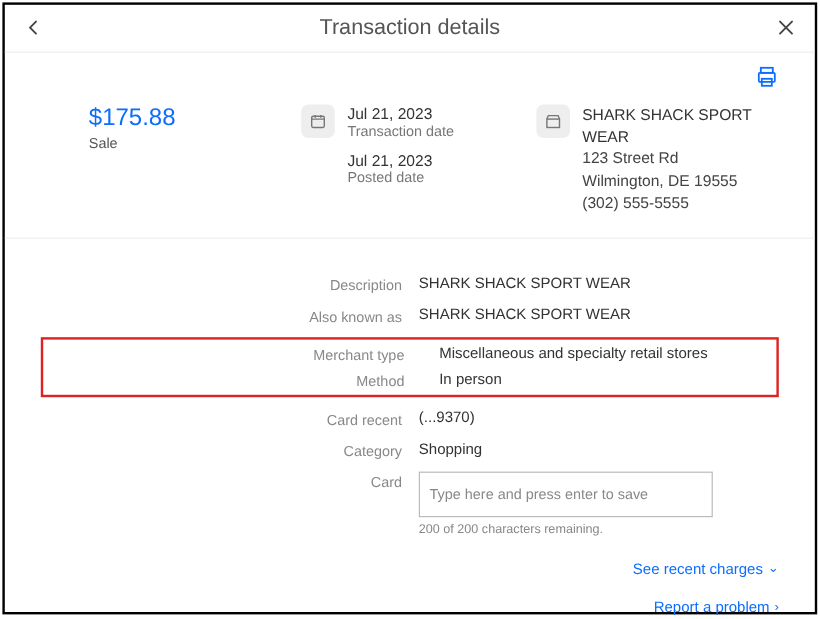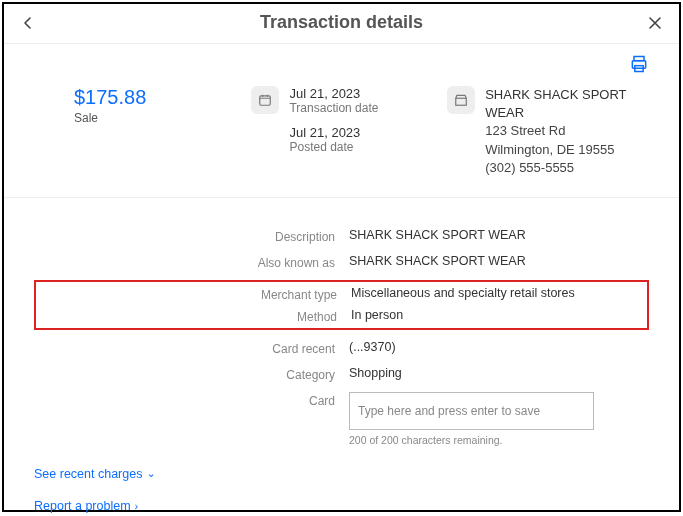--- a/index.html
+++ b/index.html
@@ -22,21 +22,21 @@
     display: flex;
     align-items: center;
     justify-content: space-between;
     padding: 8px 14px 10px 14px;
     border-bottom: 1px solid #eee;
   }
   .header-title {
     flex: 1;
     text-align: center;
     font-size: 18px;
-    font-weight: 700;
+    font-weight: 400;
     color: #555;
   }
   .back-arrow, .close-x {
     width: 20px;
     height: 20px;
     display: flex;
     align-items: center;
     justify-content: center;
     cursor: pointer;
     color: #444;
@@ -113,40 +113,40 @@
   .detail-value {
     font-size: 12.5px;
     color: #333;
     flex: 1;
   }
   .highlight-box {
     border: 2px solid #d22;
     padding: 4px 0;
     margin-bottom: 10px;
   }
-  .highlight-box .detail-row { margin-bottom: 6px; }
+  .highlight-box .detail-row { margin-bottom: 6px; gap: 15px; }
   .highlight-box .detail-row:last-child { margin-bottom: 0; }
   .memo-input {
     width: 245px;
     height: 38px;
     border: 1px solid #bbb;
     font-size: 12px;
     color: #888;
     padding: 8px;
     font-family: inherit;
     display: flex;
     align-items: center;
   }
   .memo-hint {
     font-size: 10.5px;
     color: #888;
     margin-top: 4px;
   }
   .link-row {
-    text-align: left;
+    text-align: right;
     margin-top: 18px;
   }
   .link {
     color: #0d6efd;
     font-size: 12.5px;
     cursor: pointer;
     display: inline-flex;
     align-items: center;
     gap: 4px;
   }

